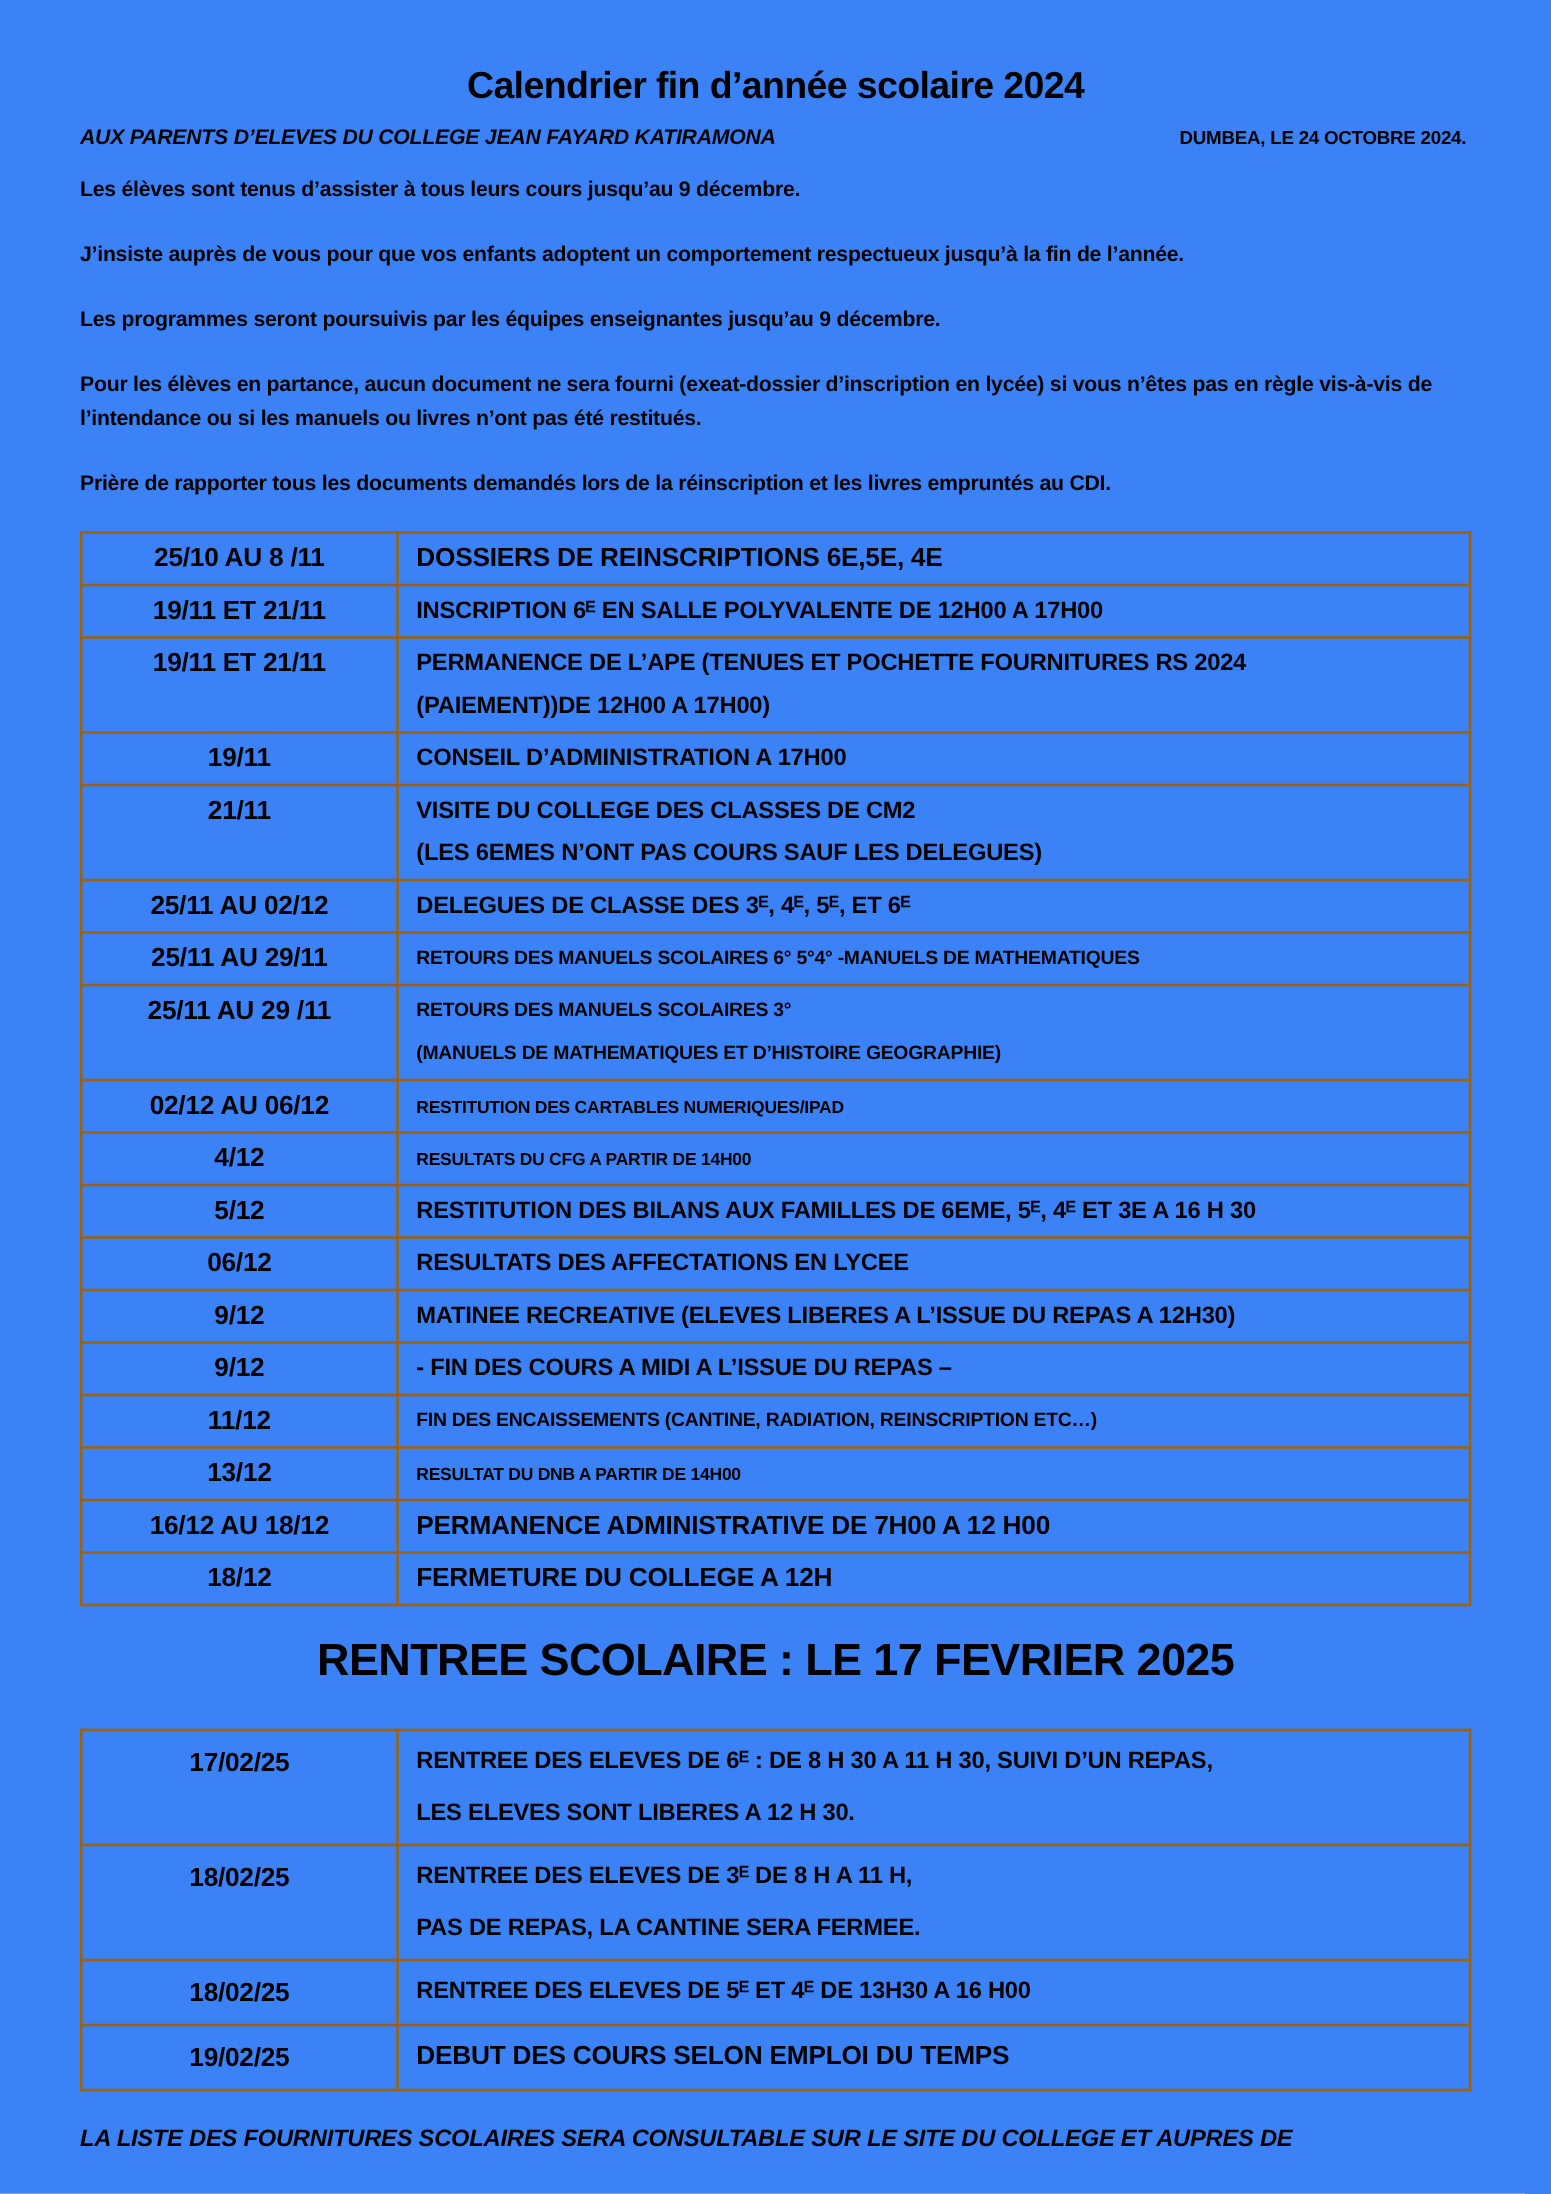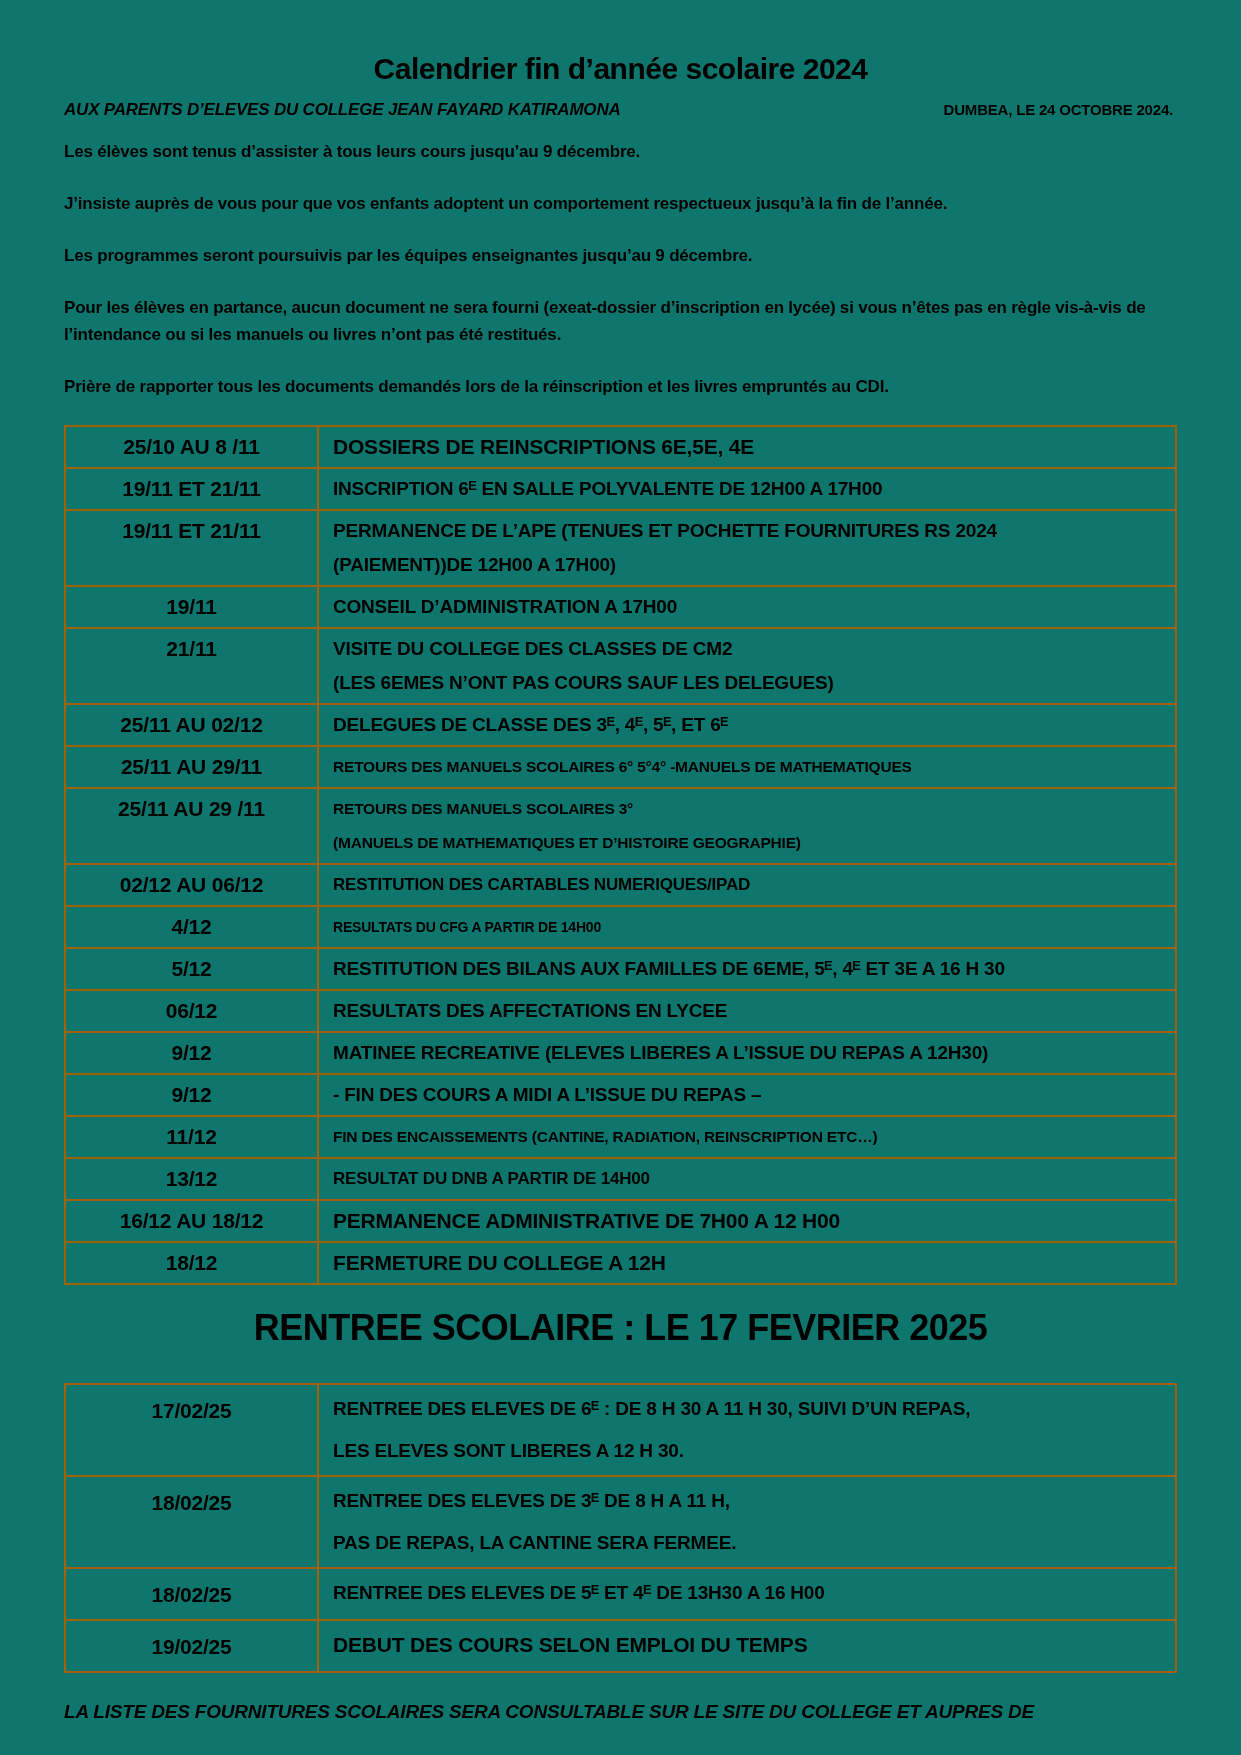--- a/index.html
+++ b/index.html
@@ -1,38 +1,38 @@
 <!DOCTYPE html>
 <html lang="fr"><head>
 <meta charset="utf-8">
 <style>
   html,body{margin:0;padding:0;background:#e8e8e8;}
   .page{
-    width:1241px;height:1755px;margin:0 auto;background:#0f766e;color:#000;
+    width:1241px;height:1755px;margin:0 auto;background:#3b82f6;color:#000;
     font-family:"Liberation Sans", sans-serif;font-weight:bold;
     box-sizing:border-box;padding:34px 64px 0 64px;position:relative;
     letter-spacing:-0.2px;
   }
   .doc-title{
     text-align:center;font-size:30px;margin:18px 0 14px 0;letter-spacing:-0.5px;
   }
   .subhead{display:flex;justify-content:space-between;align-items:baseline;margin-bottom:18px;gap:35px;}
   .addressee{font-style:italic;font-size:17px;}
   .dateline{font-size:15px;padding-right:4px;}
   .para{font-size:17px;line-height:27px;margin:0 0 25px 0;}
   table{width:100%;border-collapse:collapse;table-layout:fixed;}
   td{border:2px solid #a16207;vertical-align:top;}
   td.date{width:243px;text-align:center;font-size:21px;padding:3px 4px;}
   td.event{padding:3px 14px;}
   .t1 td{line-height:34px;}
   .t2 td{line-height:42px;}
   .t2 td.date{padding-top:5px;}
   .fs-xl{font-size:21px;}
   .fs-lg{font-size:19px;}
-  .fs-md{font-size:17px;}
+  .fs-md{font-size:14px;}
   .fs-sm{font-size:15.5px;}
   .fs-xs{font-size:14px;}
   .rentree-heading{
     text-align:center;font-size:36px;margin:22px 0 34px 0;letter-spacing:-0.5px;
   }
   .footer-note{font-style:italic;font-size:19px;line-height:58px;margin-top:10px;}
   .footer-line2{display:flex;align-items:baseline;}
   .principal{font-style:normal;font-size:16px;margin-left:310px;letter-spacing:0;}
 </style>
 </head>

